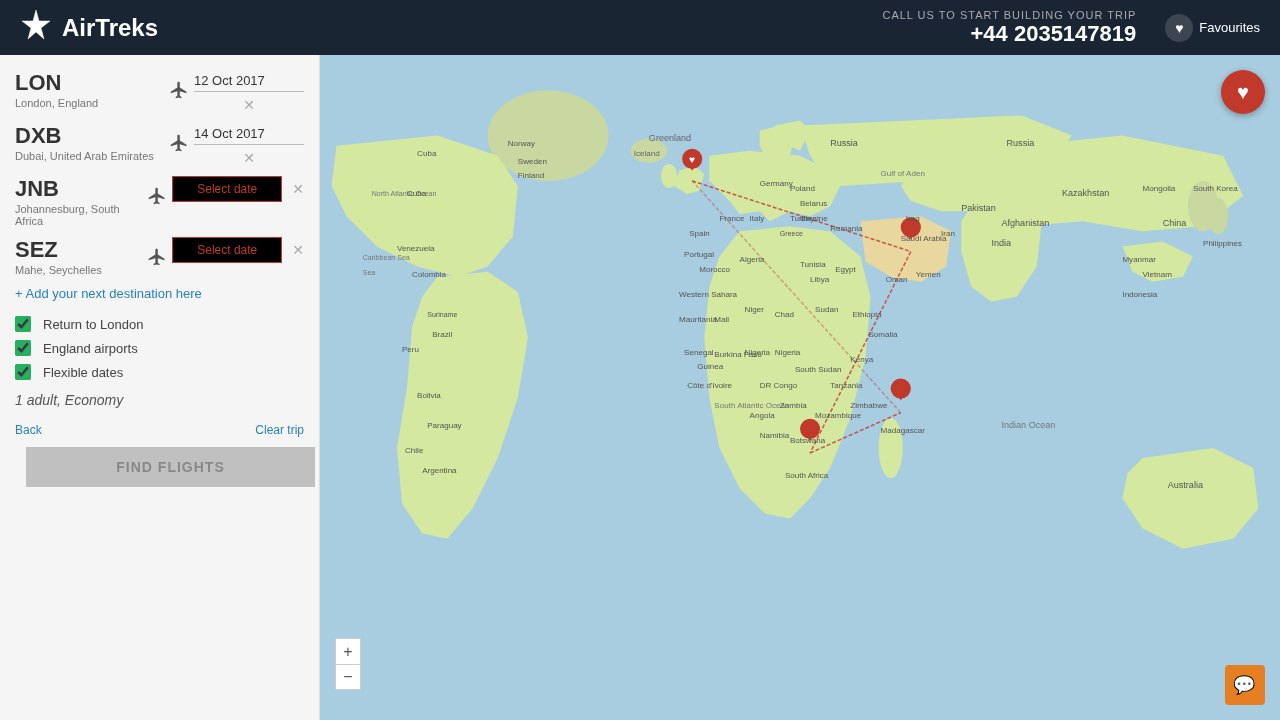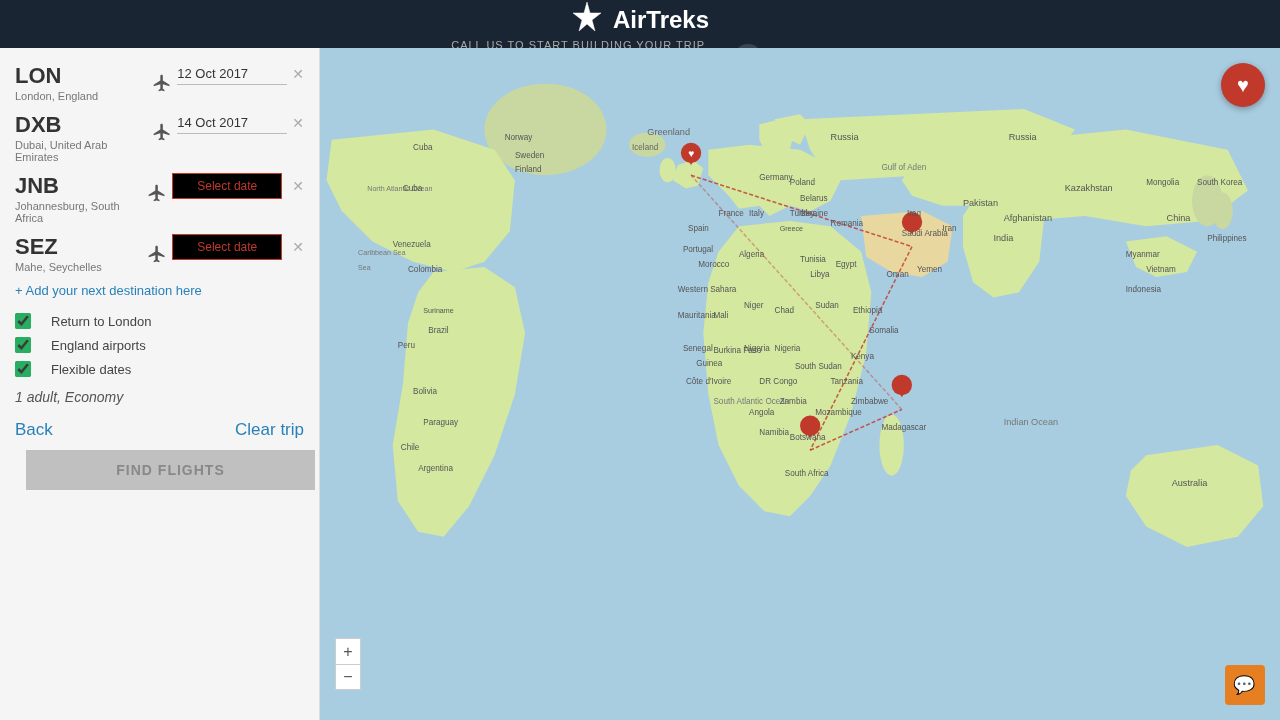--- a/index.html
+++ b/index.html
@@ -5,23 +5,22 @@
     * { margin: 0; padding: 0; box-sizing: border-box; }
     body { font-family: Arial, sans-serif; width: 1280px; height: 720px; overflow: hidden; display: flex; flex-direction: column; }
 
     
     #header {
       background: #1a2533;
       display: flex;
       align-items: center;
       justify-content: space-between;
       padding: 0 20px;
-      height: 48px;
+      height: 55px;
       flex-shrink: 0;
-      flex-direction: column;
     }
     #logo-area {
       display: flex;
       align-items: center;
       gap: 10px;
     }
     #logo-icon {
       color: white;
       font-size: 28px;
       font-weight: bold;
@@ -104,20 +103,21 @@
     }
     .dest-name {
       font-size: 11px;
       color: #777;
       margin-top: 1px;
     }
     .dest-date-area {
       display: flex;
       align-items: center;
       gap: 5px;
+      flex-direction: column;
     }
     .dest-date-input {
       border: none;
       border-bottom: 1px solid #bbb;
       background: transparent;
       font-size: 13px;
       color: #333;
       padding: 3px 0;
       width: 110px;
       outline: none;
@@ -157,21 +157,21 @@
       cursor: pointer;
       margin: 8px 0 15px 0;
       display: flex;
       align-items: flex-end;
       gap: 3px;
     }
 
     .checkbox-row {
       display: flex;
       align-items: center;
-      gap: 20px;
+      gap: 12px;
       margin-bottom: 8px;
     }
     .checkbox-row input[type=checkbox] {
       width: 16px;
       height: 16px;
       accent-color: #27ae60;
     }
     .checkbox-label {
       font-size: 13px;
       color: #444;
@@ -183,21 +183,21 @@
       margin: 12px 0 15px 0;
       font-style: italic;
     }
 
     .action-row {
       display: flex;
       justify-content: space-between;
       margin-bottom: 10px;
     }
     .back-link, .clear-link {
-      font-size: 17px;
+      font-size: 12px;
       color: #2980b9;
       cursor: pointer;
     }
 
     .find-flights-btn {
       background: #c0c0c0;
       color: #888;
       border: none;
       width: 100%;
       padding: 12px;

